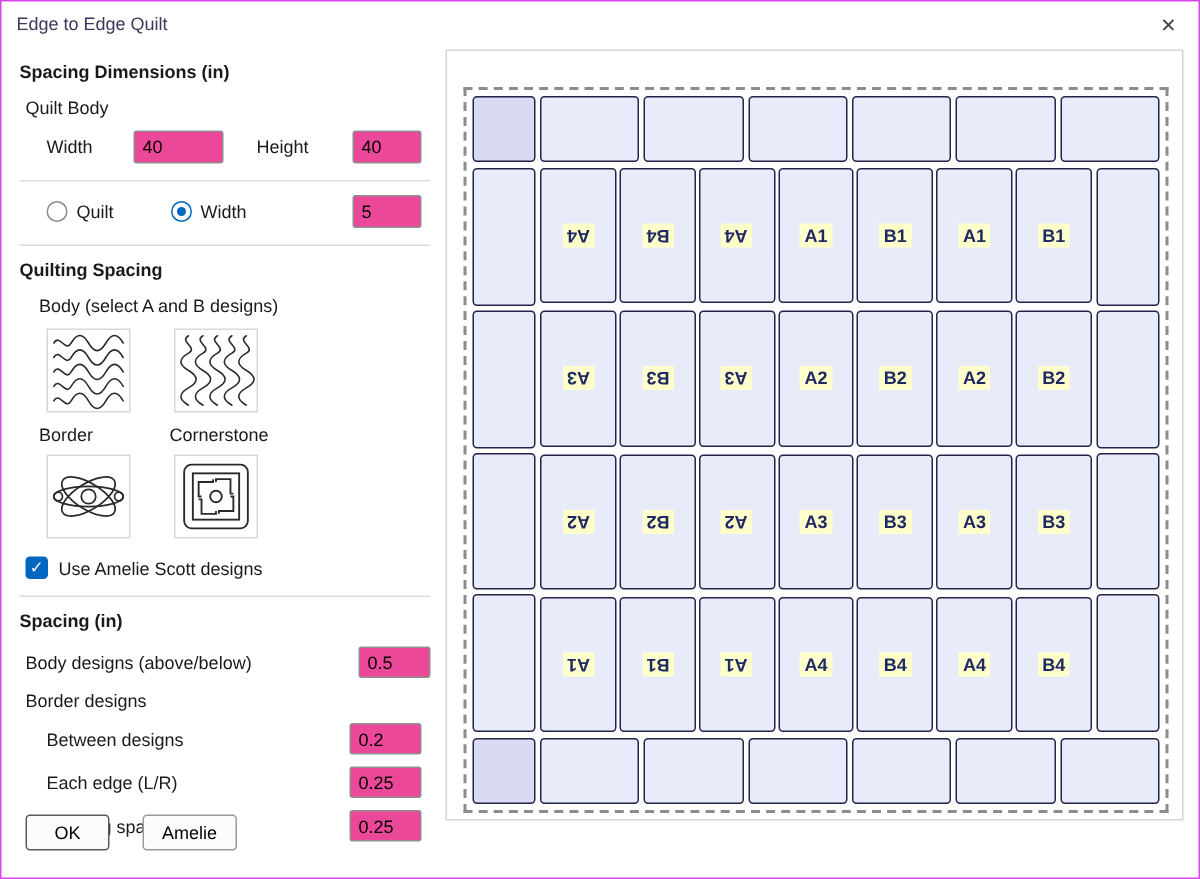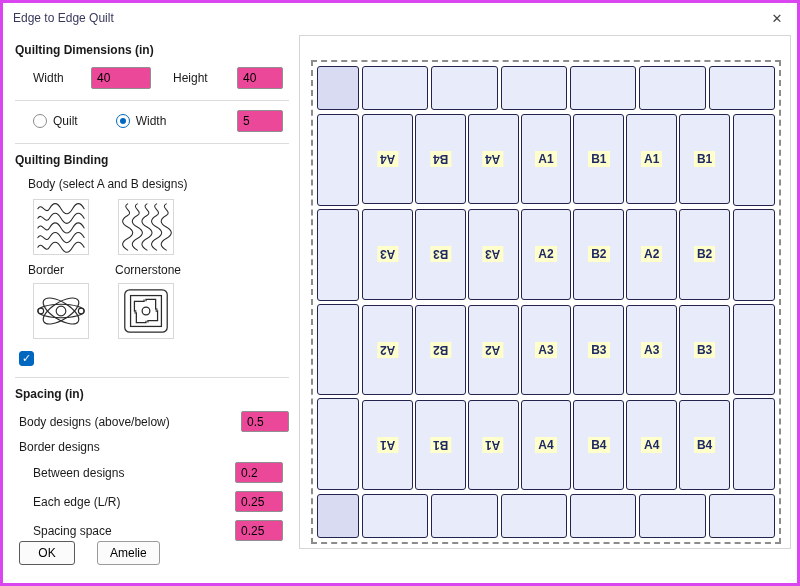--- a/index.html
+++ b/index.html
@@ -7,21 +7,21 @@
     font-family: "Liberation Sans", sans-serif;
     font-size: 12px;
     color: #1a1a1a;
     background: #ffffff;
   }
   .dialog {
     position: relative;
     width: 800px;
     height: 586px;
     background: #fff;
-    border: 3px solid #d946ef;
+    border: 1px solid #d946ef;
     overflow: hidden;
   }
   .titlebar { height: 30px; display: flex; align-items: center; padding-left: 10px; }
   .title { color: #38385c; }
   .close {
     margin-left: auto; width: 40px; height: 30px;
     display: flex; align-items: center; justify-content: center;
     font-size: 13px; color: #444; cursor: pointer;
   }
 
@@ -107,42 +107,43 @@
 
   <div class="titlebar">
     <span class="title">Edge to Edge Quilt</span>
     <span class="close">
         <span>✕</span>
       </span>
   </div>
 
   <div class="left">
 
-    <div class="sec">Quilting Dimensions (in)</div>
+    <div class="sec">Spacing Dimensions (in)</div>
+    <div class="sub">Quilt Body</div>
 
     <div class="row" style="margin-left:18px">
       <span class="flbl" style="width:58px">Width</span>
       <input class="txt" style="width: 60px;" value="40">
       <span class="flbl" style="margin-left:22px">Height</span>
       <input class="txt" style="width: 46px; margin-left: auto; margin-right: 6px;" value="40">
     </div>
 
     <hr class="sep">
 
     <div class="row" style="margin-left:18px">
       <span class="radio"></span>
       <span>Quilt</span>
       <span class="radio checked" style="margin-left:38px"></span>
       <span>Width</span>
       <input class="txt" style="width: 46px; margin-left: auto; margin-right: 6px;" value="5">
     </div>
 
     <hr class="sep">
 
-    <div class="sec">Quilting Binding</div>
+    <div class="sec">Quilting Spacing</div>
     <div class="sub ind">Body (select A and B designs)</div>
 
     <div class="thumbrow">
       <div class="thumb">
         <svg width="54" height="54" viewBox="0 0 56 56">
           <g fill="none" stroke="#2a2a2a" stroke-width="1.1" stroke-linecap="round">
             <path d="M4 9 C8 2 12 16 16 9 S24 2 28 9 S36 16 40 9 S48 2 52 9"></path>
             <path d="M4 19 C8 12 12 26 16 19 S24 12 28 19 S36 26 40 19 S48 12 52 19"></path>
             <path d="M4 29 C8 22 12 36 16 29 S24 22 28 29 S36 36 40 29 S48 22 52 29"></path>
             <path d="M4 39 C8 32 12 46 16 39 S24 32 28 39 S36 46 40 39 S48 32 52 39"></path>
@@ -190,20 +191,21 @@
             <circle cx="28" cy="28" r="4"></circle>
           </g>
         </svg>
       </div>
     </div>
 
     <div class="row checkrow">
       <span class="checkbox">
           <span>✓</span>
         </span>
+      <span>Use Amelie Scott designs</span>
     </div>
 
     <hr class="sep">
 
     <div class="sec">Spacing (in)</div>
 
     <div class="row" style="margin-left:4px">
       <span>Body designs (above/below)</span>
       <input class="txt" style="width: 48px; height: 21px; margin-left: auto; margin-right: 0;" value="0.5">
     </div>

